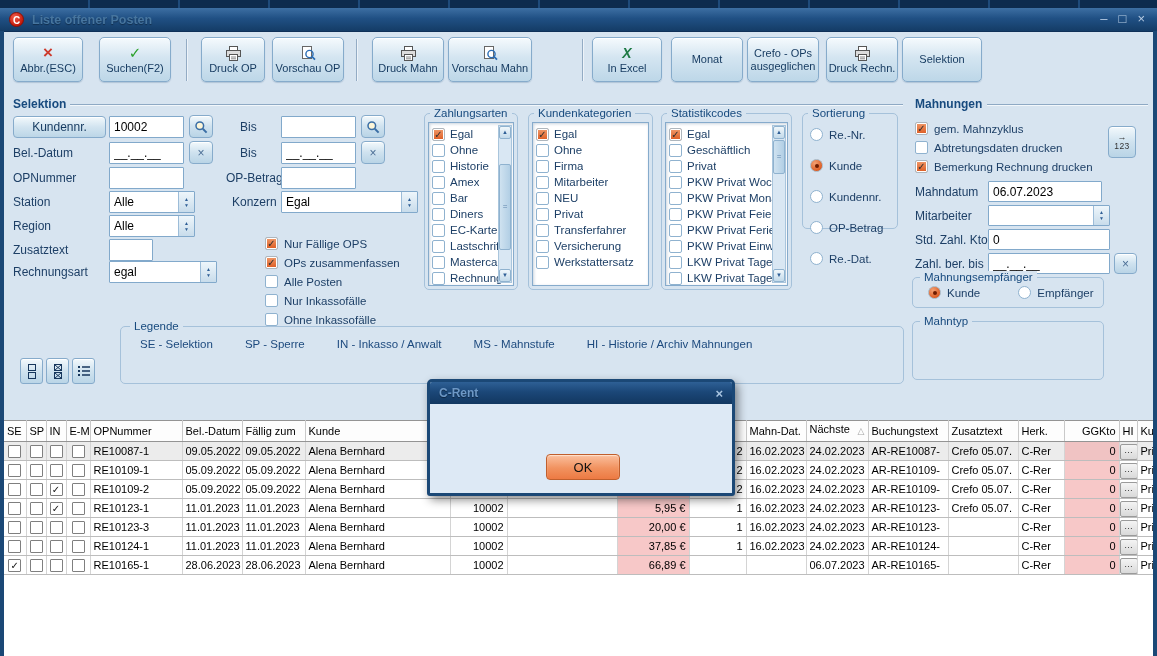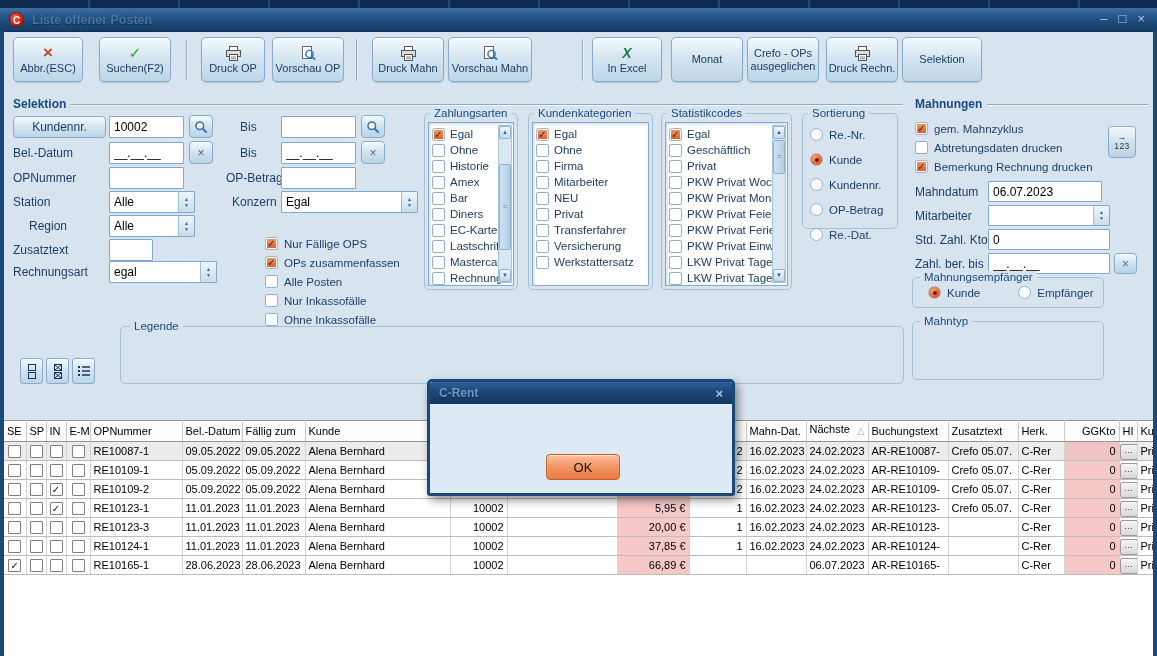--- a/index.html
+++ b/index.html
@@ -290,21 +290,21 @@
   </div>
   <div class="flabel" style="left:232px;top:195px;">Konzern</div>
   <div class="dropdown" style="left:281px;top:191px;width:137px;">
     <span class="dval">Egal</span>
     <span class="spinner">
         <i>▲</i>
         <i>▼</i>
       </span>
   </div>
 
-  <div class="flabel" style="left:13px;top:219px;margin-left:16px;">Region</div>
+  <div class="flabel" style="left:13px;top:219px;">Region</div>
   <div class="dropdown" style="left:109px;top:215px;width:86px;">
     <span class="dval">Alle</span>
     <span class="spinner">
         <i>▲</i>
         <i>▼</i>
       </span>
   </div>
 
   <div class="flabel" style="left:13px;top:243px;">Zusatztext</div>
   <input class="tinput" style="left: 109px; top: 239px; width: 44px;" readonly="" value="">
@@ -477,21 +477,21 @@
         <span class="ci-label">LKW Privat Tages.</span>
       </div>
       <div class="check-item">
         <span class="cb"></span>
         <span class="ci-label">LKW Privat Tages.</span>
       </div>
     </div>
 
   <div class="groupbox" style="left:802px;top:113px;width:96px;height:116px;"></div>
   <div class="gb-title" style="left:808px;top:107px;">Sortierung</div>
-  <div class="radio-col" style="left:810px;top:127px;gap:10px;">
+  <div class="radio-col" style="left:810px;top:127px;gap:16px;">
       <div class="radio-item">
         <span class="rb orange"></span>
         <span class="ri-label">Re.-Nr.</span>
       </div>
       <div class="radio-item">
         <span class="rb orange selected"></span>
         <span class="ri-label">Kunde</span>
       </div>
       <div class="radio-item">
         <span class="rb orange"></span>
@@ -561,20 +561,27 @@
         <span class="rb orange"></span>
         <span class="ri-label">Empfänger</span>
       </div>
     </div>
 
   <div class="groupbox" style="left:912px;top:321px;width:192px;height:59px;"></div>
   <div class="gb-title" style="left:920px;top:315px;">Mahntyp</div>
 
   <div class="groupbox" style="left:120px;top:326px;width:784px;height:58px;"></div>
   <div class="gb-title" style="left:130px;top:320px;">Legende</div>
+  <div style="position:absolute;left:140px;top:338px;display:flex;">
+      <span class="legend-item">SE - Selektion</span>
+      <span class="legend-item">SP - Sperre</span>
+      <span class="legend-item">IN - Inkasso / Anwalt</span>
+      <span class="legend-item">MS - Mahnstufe</span>
+      <span class="legend-item">HI - Historie / Archiv Mahnungen</span>
+    </div>
 
   <div class="mini-btn" style="left:20px;top:358px;">
     <svg width="12" height="17" viewBox="0 0 12 17">
         <rect x="2.5" y="1.5" width="7" height="6" fill="none" stroke="#16365c"></rect>
         <rect x="2.5" y="9.5" width="7" height="6" fill="none" stroke="#16365c"></rect>
       </svg>
   </div>
   <div class="mini-btn" style="left:46px;top:358px;">
     <svg width="12" height="17" viewBox="0 0 12 17">
         <rect x="2.5" y="1.5" width="7" height="6" fill="none" stroke="#16365c"></rect>

